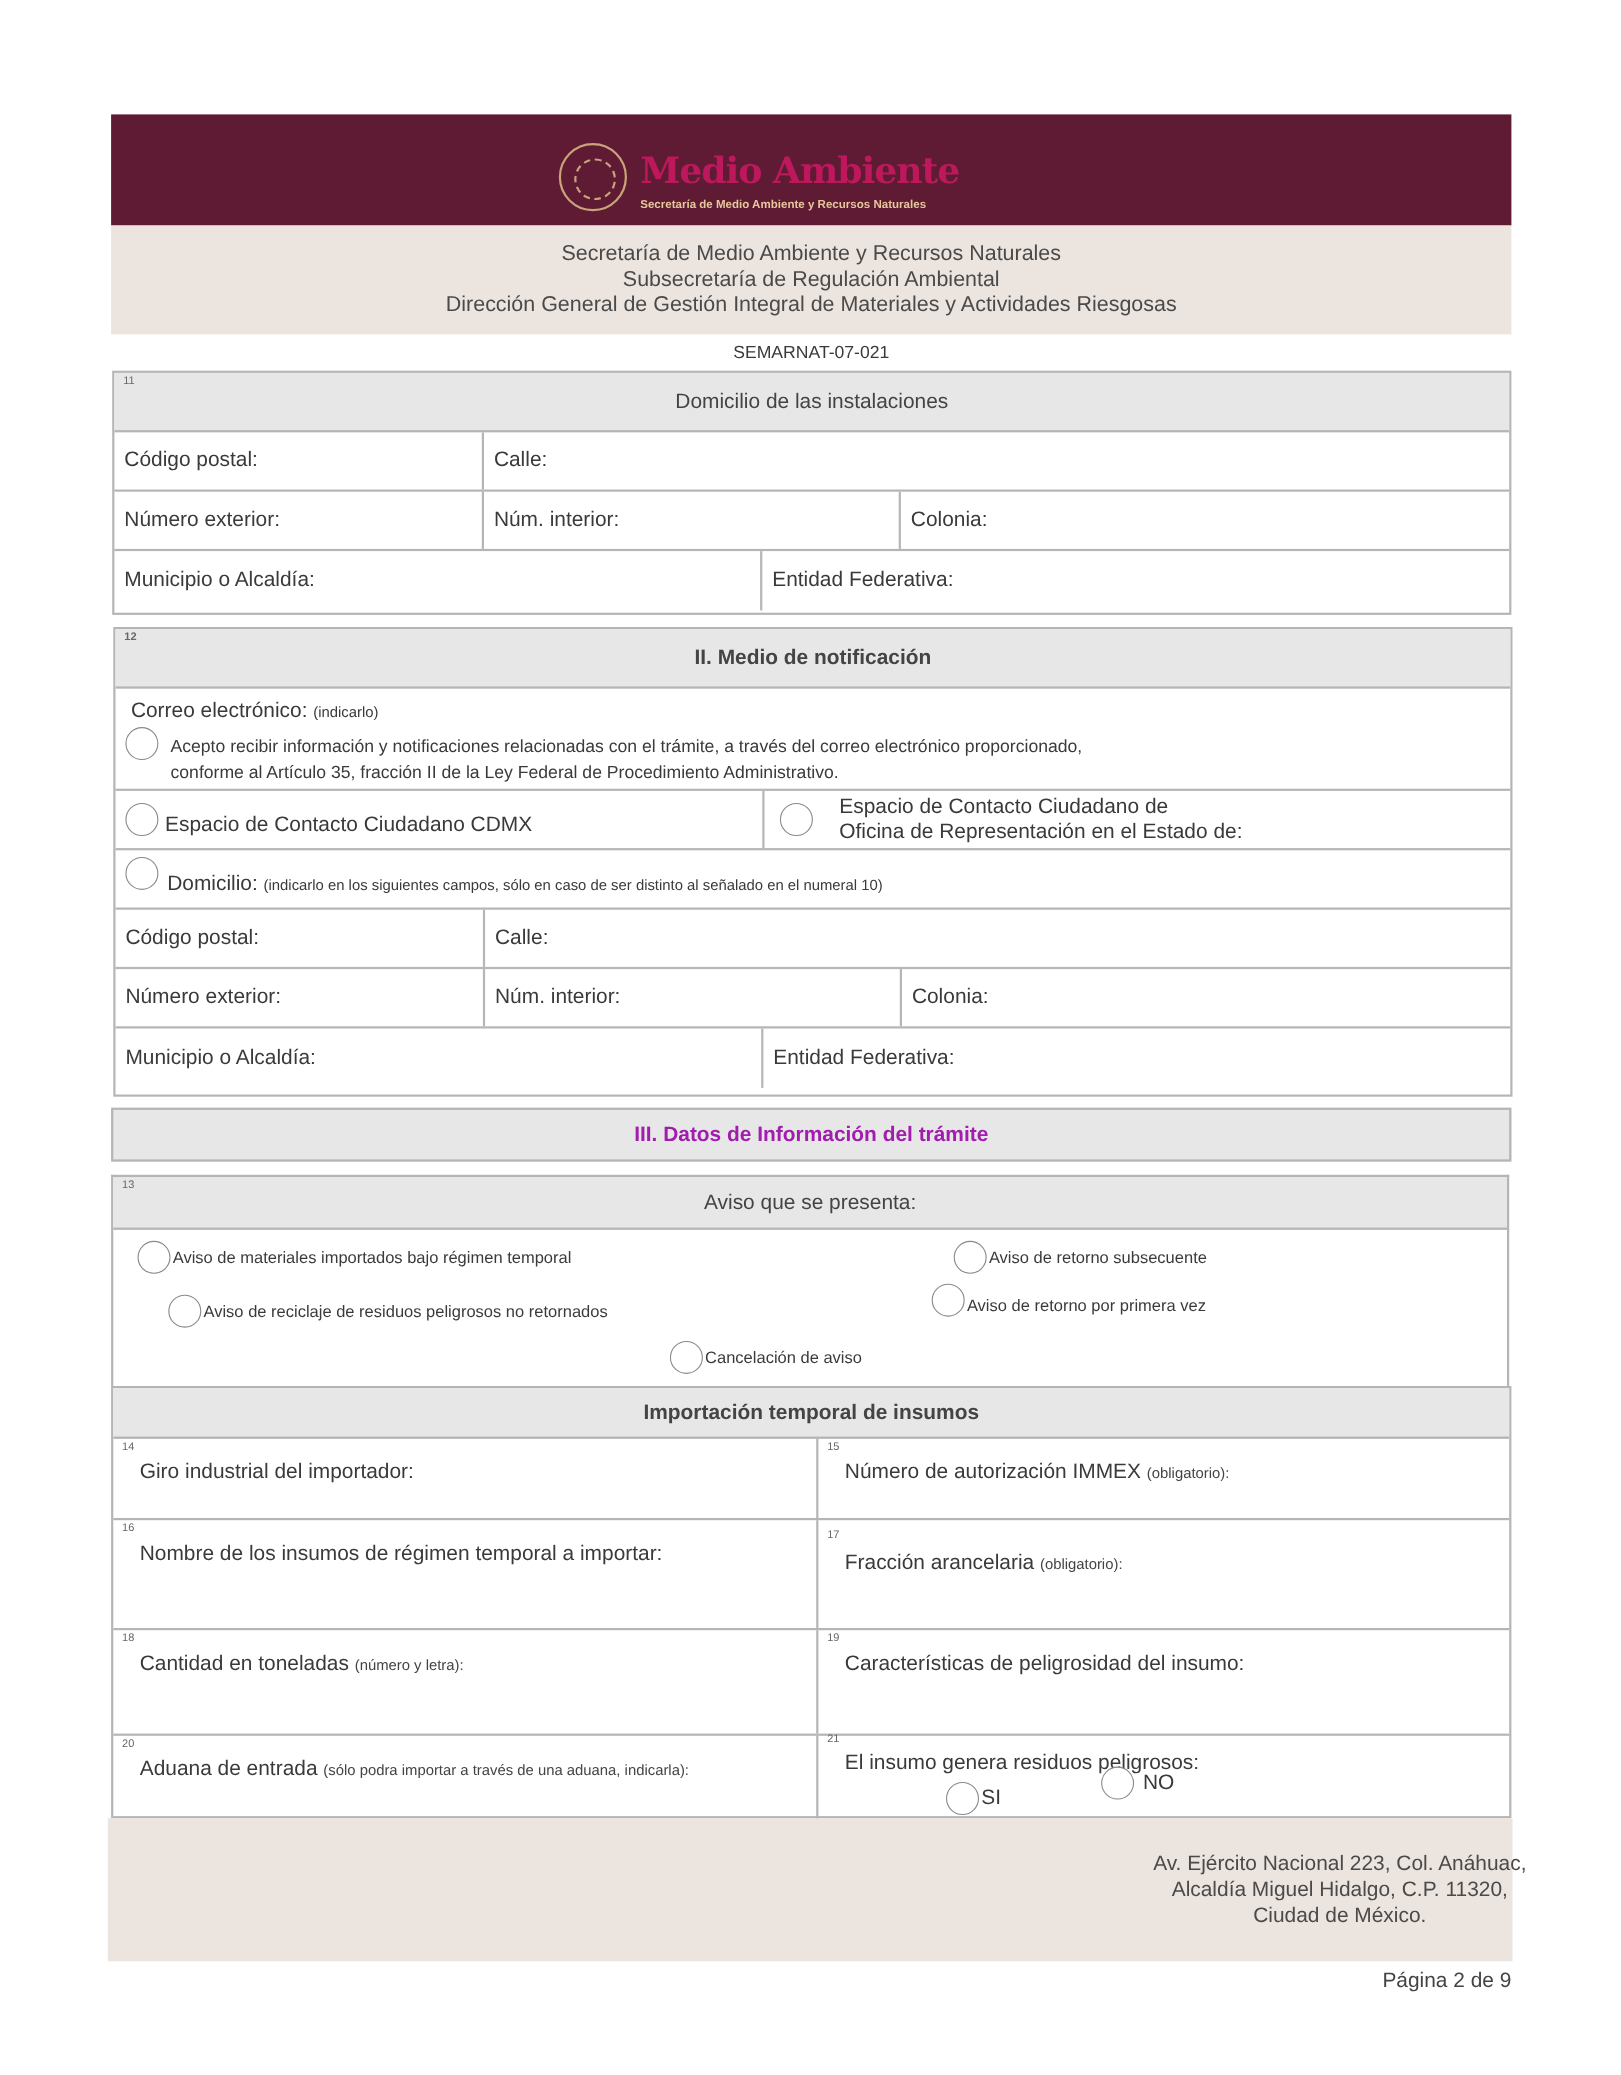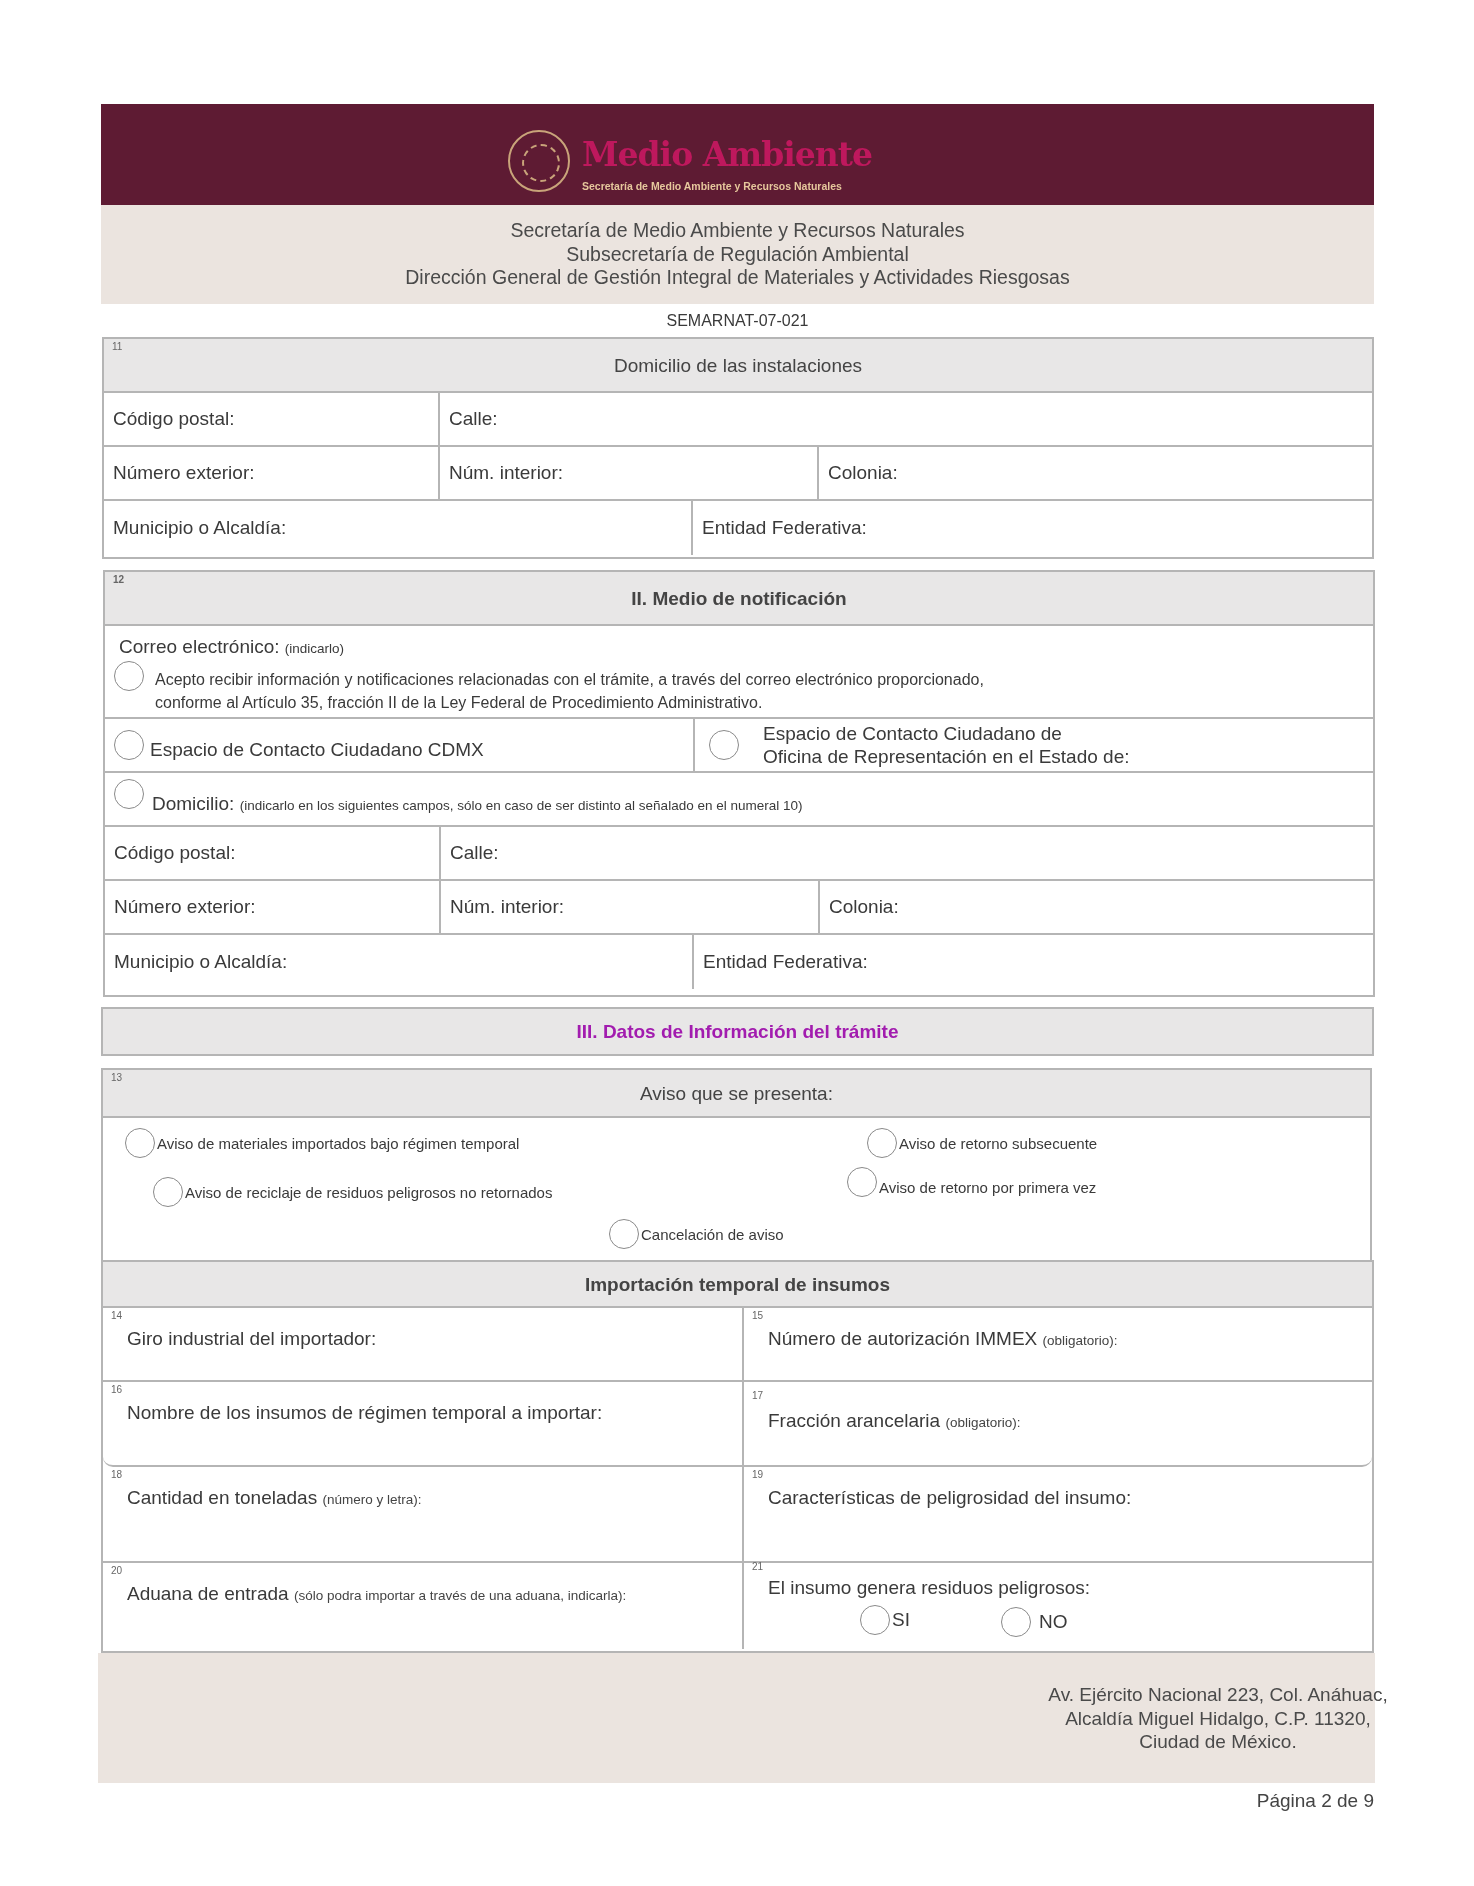--- a/index.html
+++ b/index.html
@@ -203,21 +203,21 @@
   <div class="row" style="height:74px;">
     <div class="q-cell" style="width:641px;">
       <span class="tiny-num">14</span>
       <span class="q-label"><span>Giro industrial del importador:</span></span>
     </div>
     <div class="q-cell" style="flex:1;">
       <span class="tiny-num">15</span>
       <span class="q-label"><span>Número de autorización IMMEX</span> <span class="small">(obligatorio):</span></span>
     </div>
   </div>
-  <div class="row" style="height:85px;border-radius:10px;">
+  <div class="row" style="height:100px;">
     <div class="q-cell" style="width:641px;">
       <span class="tiny-num">16</span>
       <span class="q-label"><span>Nombre de los insumos de régimen temporal a importar:</span></span>
     </div>
     <div class="q-cell" style="flex:1;">
       <span class="tiny-num" style="top:8px;">17</span>
       <span class="q-label" style="top:28px;"><span>Fracción arancelaria</span> <span class="small">(obligatorio):</span></span>
     </div>
   </div>
   <div class="row" style="height:96px;">
@@ -235,21 +235,21 @@
       <span class="tiny-num">20</span>
       <span class="q-label"><span>Aduana de entrada</span> <span class="small">(sólo podra importar a través de una aduana, indicarla):</span></span>
     </div>
     <div class="q-cell" style="flex:1;">
       <span class="tiny-num" style="top:-2px;">21</span>
       <span class="q-label" style="top:14px;"><span>El insumo genera residuos peligrosos:</span></span>
       <div style="position:absolute; left:116px; top:42px; display:flex; align-items:center;">
         <span class="radio"></span>
         <span style="margin-left:2px;">SI</span>
       </div>
-      <div style="position:absolute; left:257px; top:44px; display:flex; align-items:center;text-align:center;">
+      <div style="position:absolute; left:257px; top:28px; display:flex; align-items:center;text-align:center;">
         <span class="radio"></span>
         <span style="margin-left:8px;">NO</span>
       </div>
     </div>
   </div>
 </div>
 
 <div class="footer">
   <div class="footer-addr">
     <div>Av. Ejército Nacional 223, Col. Anáhuac,</div>

